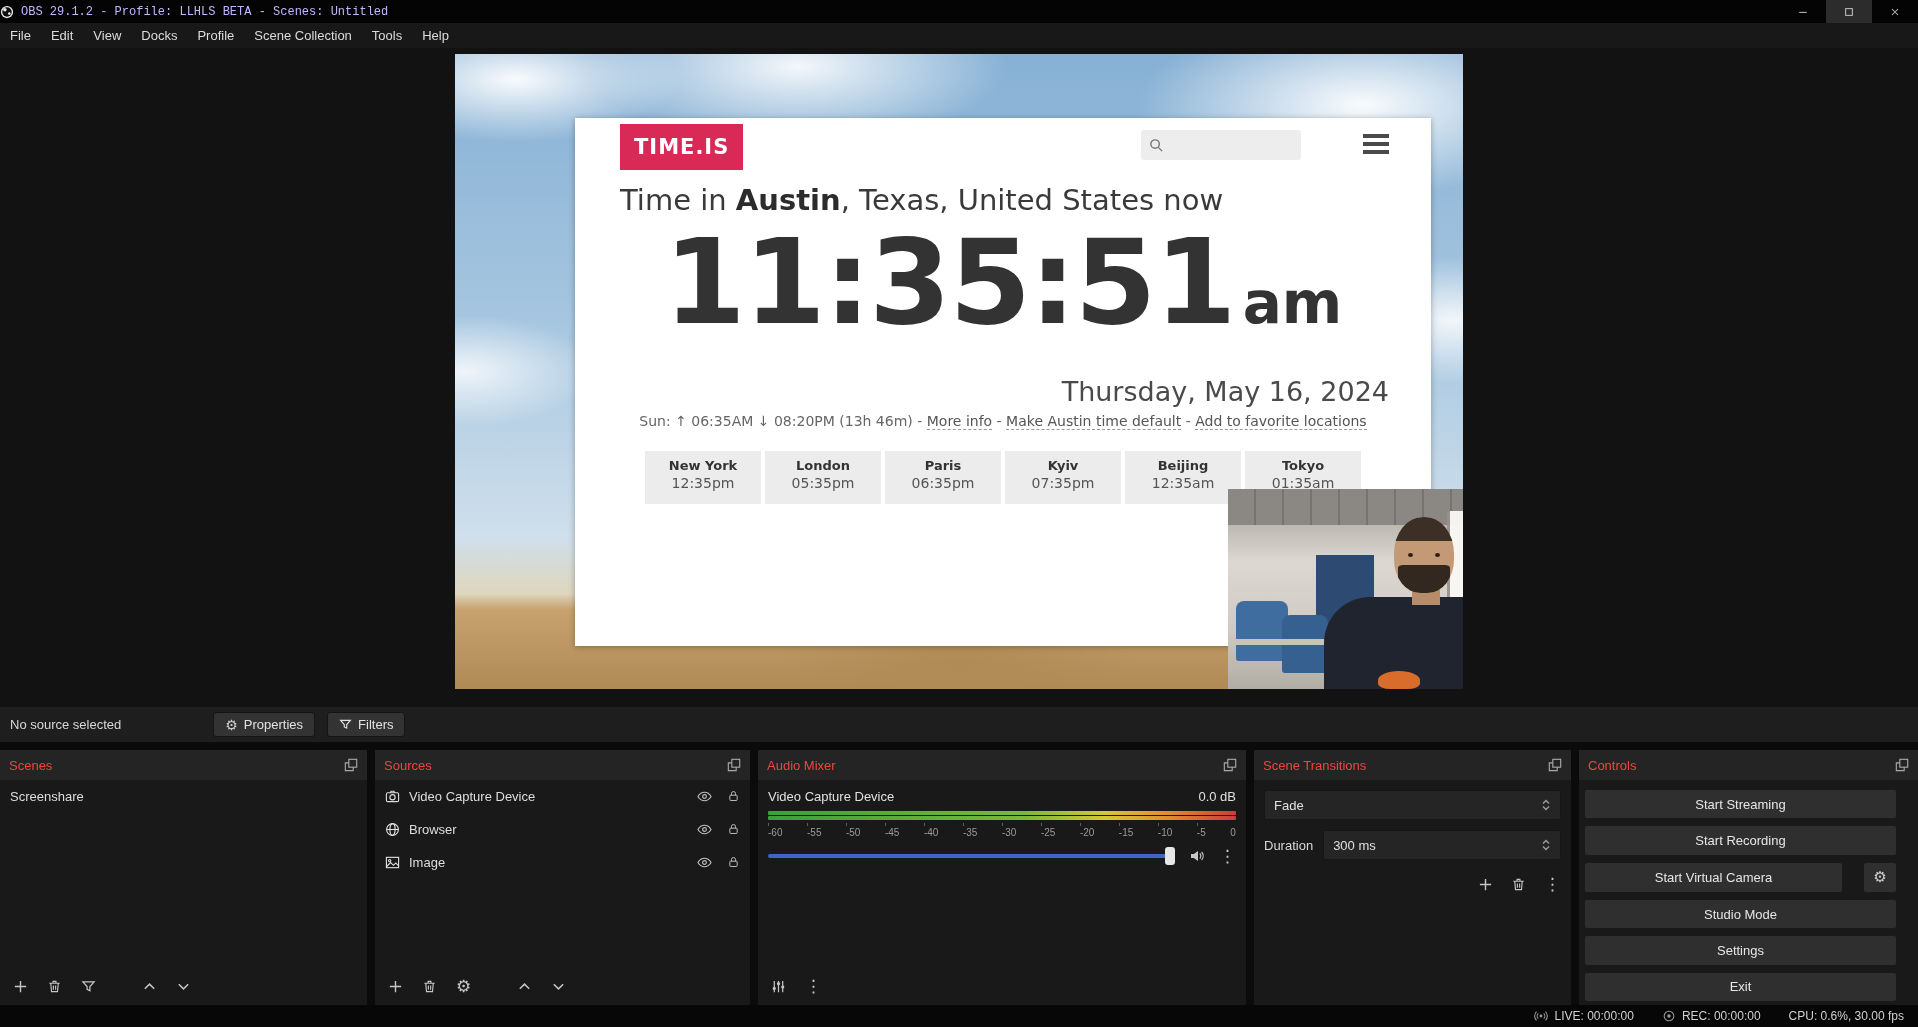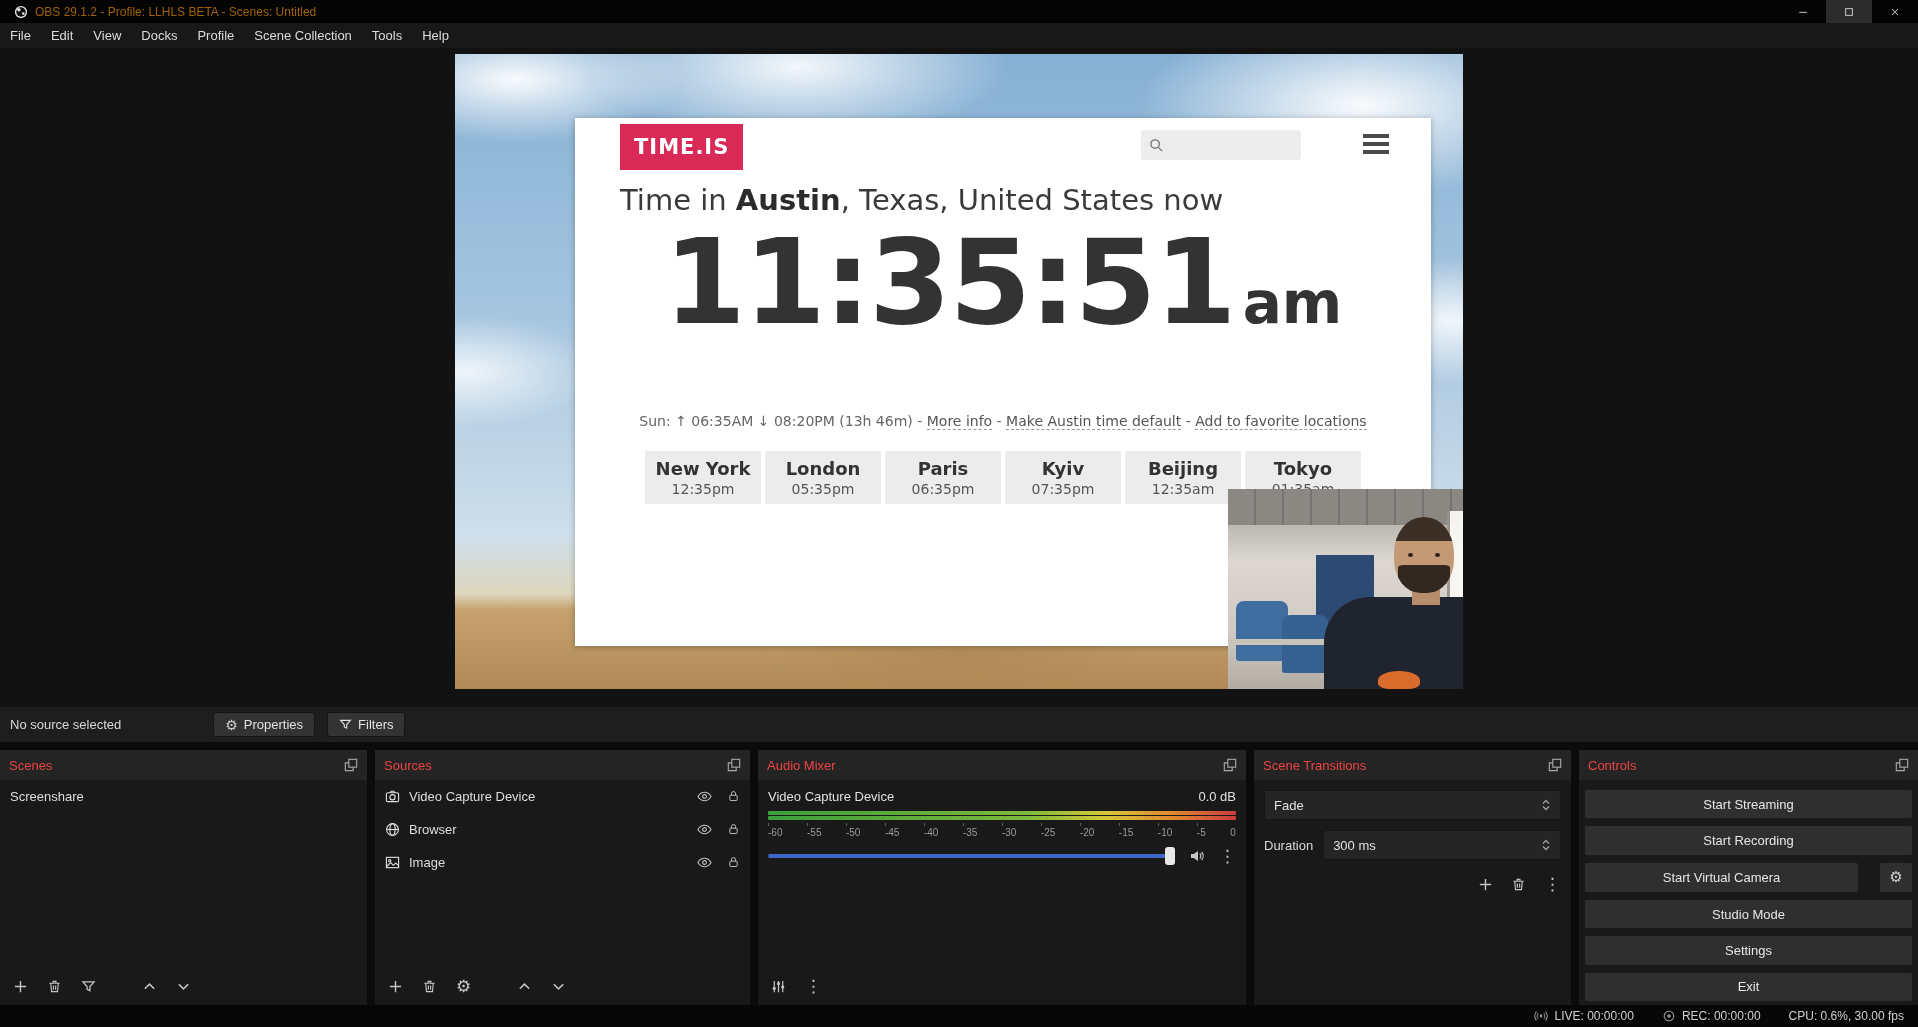--- a/index.html
+++ b/index.html
@@ -1,21 +1,21 @@
 <!DOCTYPE html>
 <html><head>
 <meta charset="utf-8">
 <style>
   * { margin:0; padding:0; box-sizing:border-box; }
   html,body { width:1918px; height:1027px; background:#0b0b0b; font-family:"Liberation Sans",sans-serif; overflow:hidden; }
   svg { display:block; }
   .app { width:1918px; height:1027px; display:flex; flex-direction:column; }
 
   
-  .titlebar { height:23px; background:#040404; display:flex; align-items:center; padding-left:14px; gap:7px; font-size:12px; color:#a16207; flex:none; }
+  .titlebar { height:23px; background:#040404; display:flex; align-items:center; padding-left:0; gap:7px; font-size:12px; color:#c4b5fd; flex:none;font-family:Liberation Mono, monospace; }
   .win-controls { margin-left:auto; display:flex; height:100%; }
   .win-btn { width:46px; height:100%; display:flex; align-items:center; justify-content:center; color:#bdbdbd; }
   .win-btn.max { background:#2c2c2c; }
 
   
   .menubar { height:25px; background:#181818; display:flex; align-items:center; font-size:13px; color:#dcdcdc; flex:none; }
   .menu-item { padding:0 10px; height:100%; display:flex; align-items:center; cursor:default; }
 
   
   .preview-area { height:659px; background:#121212; display:flex; justify-content:center; flex:none; }
@@ -39,21 +39,21 @@
   .ti-burger div { height:4px; background:#4a4a4a; margin-bottom:4px; }
   .ti-heading { position:absolute; top:65px; left:45px; font-size:29px; color:#3a3a3a; white-space:nowrap; }
   .ti-heading .city { font-weight:bold; color:#2c2c2c; }
   .ti-clock { position:absolute; top:104px; left:0; right:0; text-align:center; font-size:118px; line-height:120px; font-weight:bold; color:#333; letter-spacing:-2px; white-space:nowrap; }
   .ti-clock .ampm { font-size:58px; letter-spacing:0; margin-left:8px; }
   .ti-date { position:absolute; top:258px; right:42px; font-size:27px; color:#4a4a4a; }
   .ti-sun { position:absolute; top:295px; left:0; right:0; text-align:center; font-size:14px; color:#666; }
   .ti-sun a { color:#555; border-bottom:1px dashed #999; cursor:pointer; }
   .ti-cities { position:absolute; top:333px; left:0; right:0; display:flex; justify-content:center; gap:4px; }
   .ti-city { width:116px; height:53px; background:#ececec; text-align:center; padding-top:7px; }
-  .ti-city .n { font-weight:bold; font-size:18px; color:#333; }
+  .ti-city .n { font-weight:bold; font-size:13px; color:#333; }
   .ti-city .t { font-size:14px; color:#555; margin-top:2px; }
 
   
   .webcam { position:absolute; left:773px; top:435px; width:347px; height:200px; overflow:hidden;
     background:linear-gradient(180deg,#98948e 0%,#b8b4ae 16%,#dcd8d1 36%,#cfcbc4 70%,#b2ada4 100%); }
   .wc-ceiling { position:absolute; top:0; left:0; right:0; height:36px;
     background:repeating-linear-gradient(90deg,#8b8782 0 26px,#777370 26px 28px), linear-gradient(#807c78,#9b9792); }
   .wc-window { position:absolute; right:0; top:22px; width:128px; height:152px;
     background:repeating-linear-gradient(90deg, rgba(150,145,138,.9) 0 3px, rgba(248,247,243,.97) 3px 42px); }
   .wc-bluewall { position:absolute; left:88px; top:66px; width:58px; height:84px; background:#2c4a72; }
@@ -108,21 +108,21 @@
 
   .tr-body { padding:10px; }
   .combo { height:30px; background:#252525; border:1px solid #161616; border-radius:2px; display:flex; align-items:center; padding:0 9px; font-size:13px; color:#e0e0e0; cursor:default; }
   .combo .arrows { margin-left:auto; color:#9f9f9f; }
   .dur-row { display:flex; align-items:center; margin-top:10px; gap:10px; }
   .dur-label { font-size:13px; color:#d8d8d8; flex:none; }
   .spin { flex:1; height:30px; background:#252525; border:1px solid #161616; border-radius:2px; display:flex; align-items:center; padding:0 9px; font-size:13px; color:#e0e0e0; }
   .spin .arrows { margin-left:auto; color:#9f9f9f; }
   .tr-actions { display:flex; justify-content:flex-end; align-items:center; gap:18px; margin-top:16px; color:#c6c6c6; }
 
-  .ctl-body { padding:6px 0 0 0; }
+  .ctl-body { padding:6px 16px 0 0; }
   .ctl-btn { height:31px; background:#2f2f2f; border:1px solid #1a1a1a; border-radius:3px; color:#e6e6e6; font-size:13px; display:flex; align-items:center; justify-content:center; margin:3px 5px; cursor:default; }
   .vc-row { display:flex; margin:3px 5px; gap:20px; }
   .vc-row .ctl-btn { flex:1; margin:0; }
   .vc-gear { width:34px; height:31px; background:#2f2f2f; border:1px solid #1a1a1a; border-radius:3px; color:#cfcfcf; display:flex; align-items:center; justify-content:center; font-size:15px; }
 
   
   .statusbar { height:22px; background:#070707; display:flex; align-items:center; justify-content:flex-end; gap:28px; padding-right:14px; font-size:12px; color:#d0d0d0; flex:none;text-align:right; }
   .sb-item { display:flex; align-items:center; gap:6px; }
   .sb-item .ic { color:#9a9a9a; }
 </style>
@@ -185,20 +185,21 @@
               </svg>
           </span>
         </div>
         <div class="ti-burger">
           <div></div>
             <div></div>
             <div></div>
         </div>
         <div class="ti-heading"><span>Time in </span><span class="city">Austin</span><span>, Texas, United States now</span></div>
         <div class="ti-clock"><span>11:35:51</span><span class="ampm">am</span></div>
+        <div class="ti-date">Thursday, May 16, 2024</div>
         <div class="ti-sun"><span>Sun: ↑ 06:35AM ↓ 08:20PM (13h 46m)</span><span> - </span><a>More info</a><span> - </span><a>Make Austin time default</a><span> - </span><a>Add to favorite locations</a></div>
         <div class="ti-cities">
           <div class="ti-city">
               <div class="n">New York</div>
               <div class="t">12:35pm</div>
             </div>
           <div class="ti-city">
               <div class="n">London</div>
               <div class="t">05:35pm</div>
             </div>

